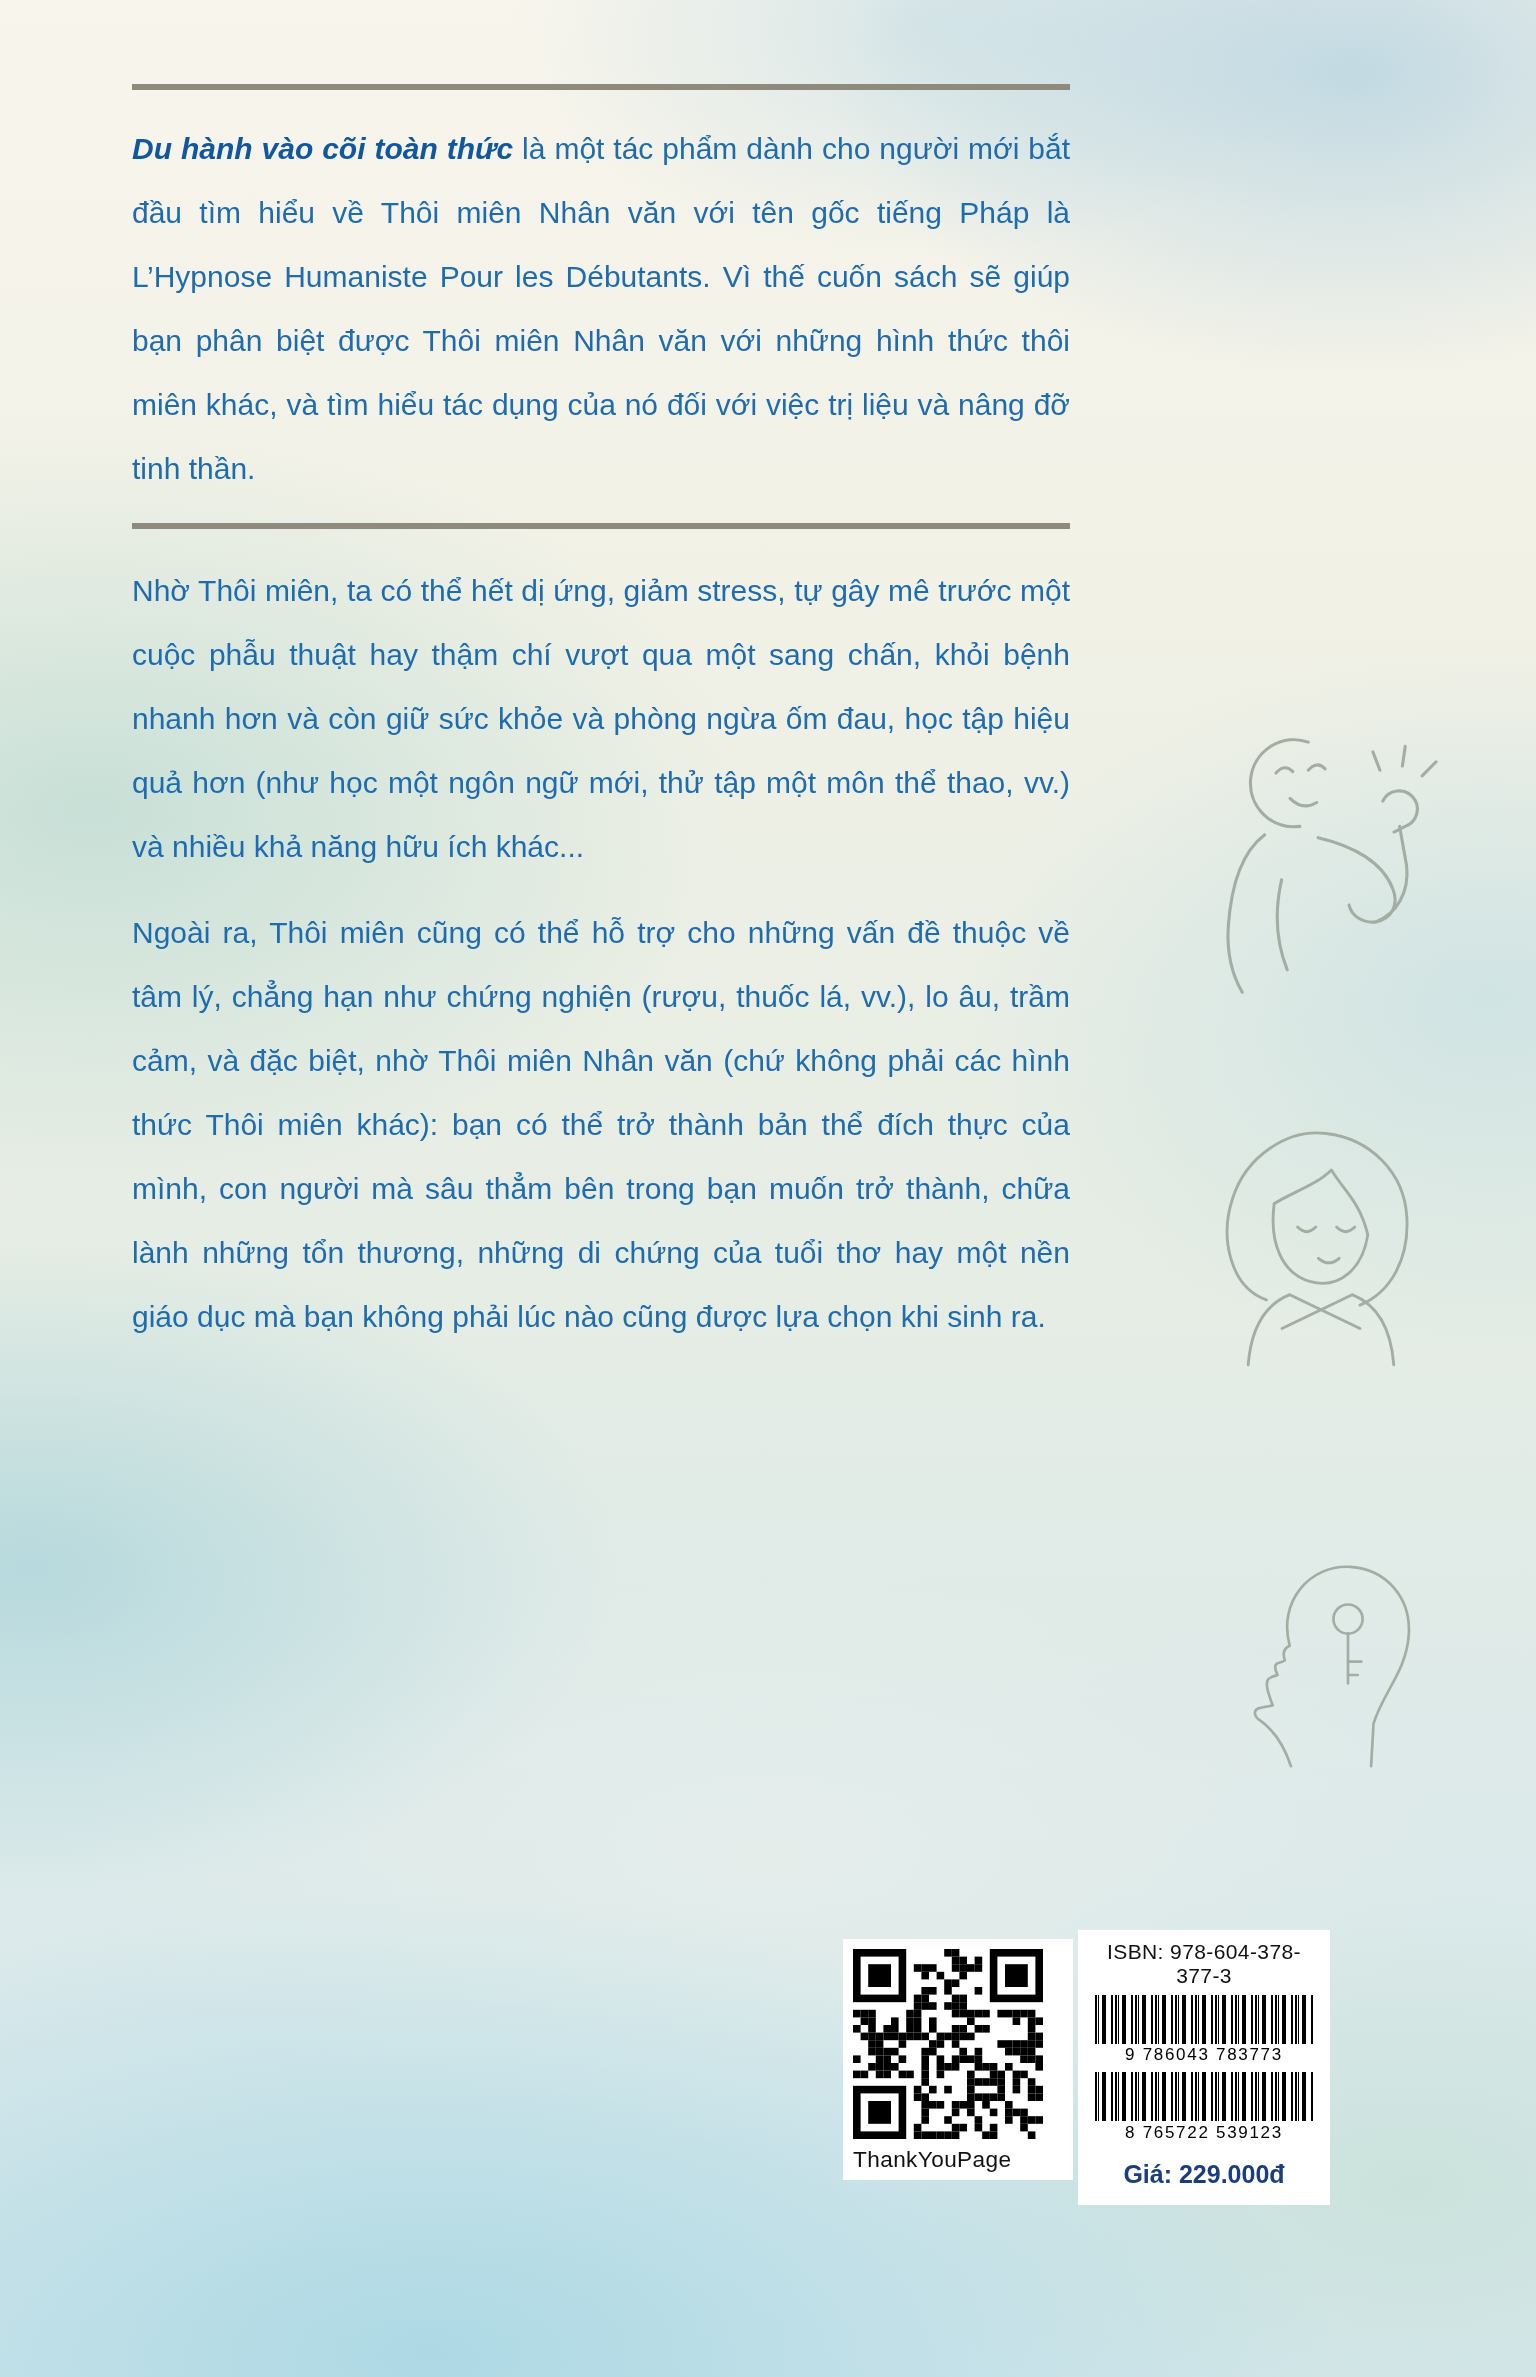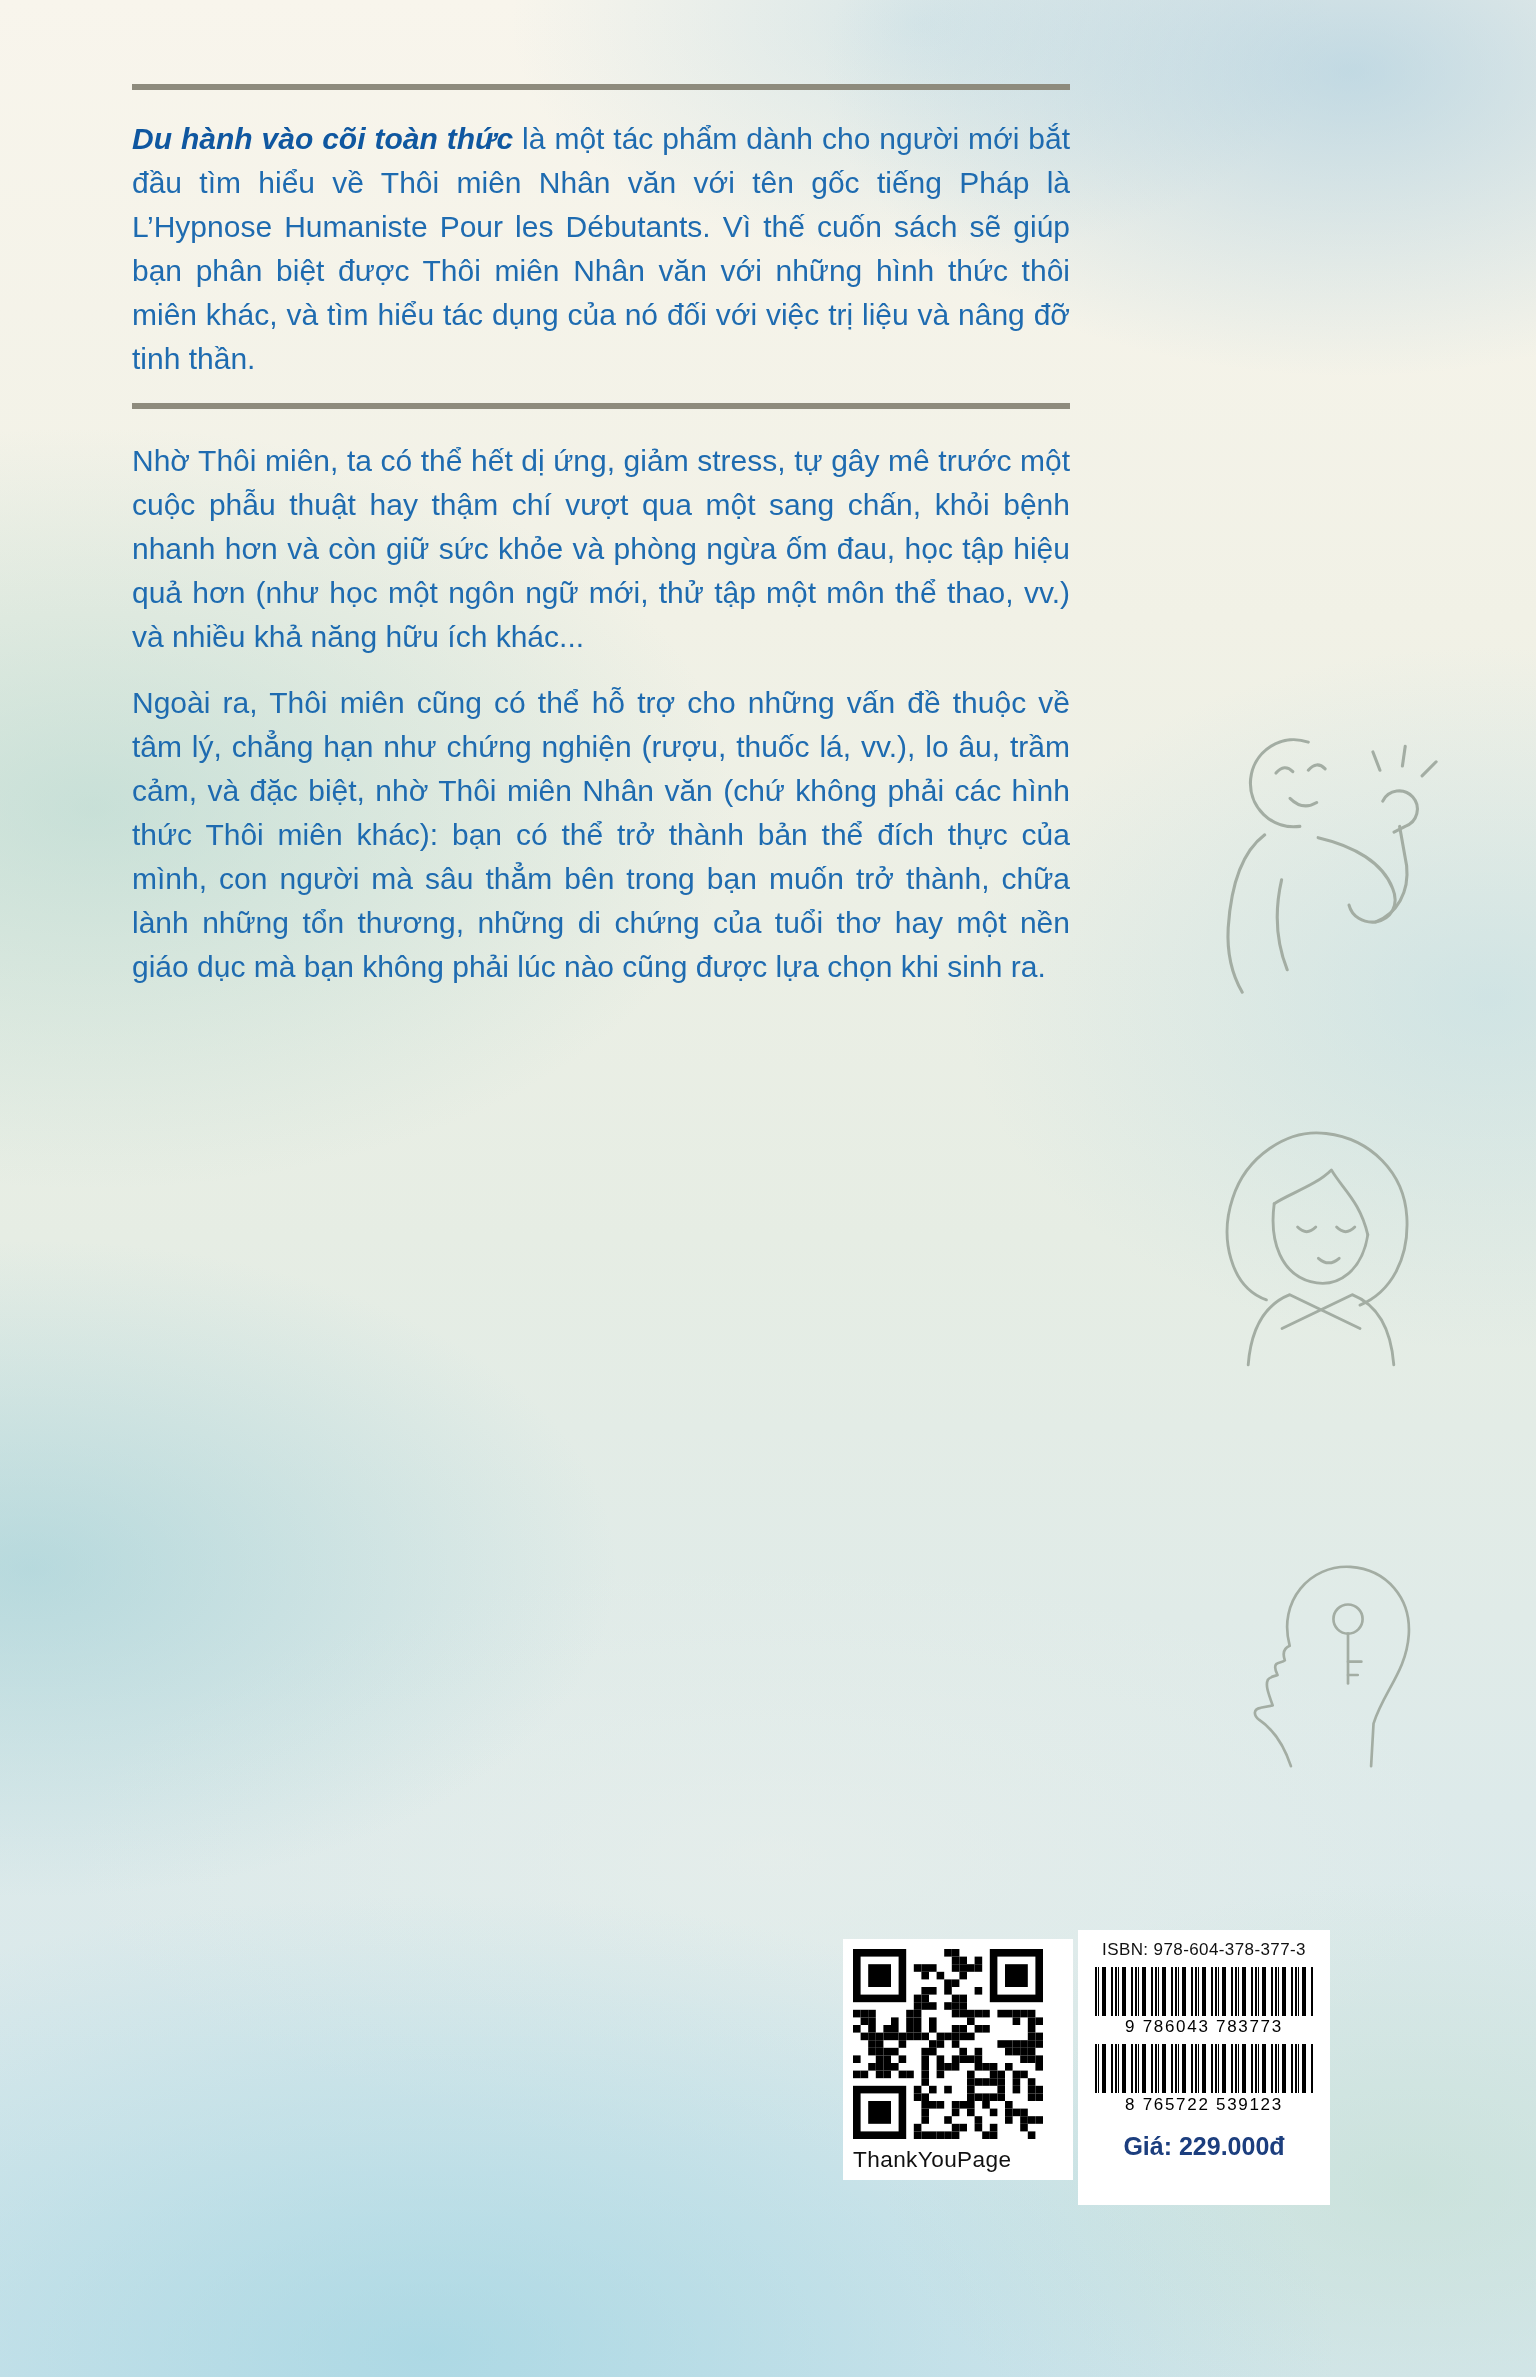--- a/index.html
+++ b/index.html
@@ -19,41 +19,41 @@
       radial-gradient(ellipse 1006px 419px at 50% 78%, rgba(235,240,235,0.55), transparent 70%),
       linear-gradient(180deg,#f8f5ec 0%,#f1f1e6 26%,#e6ede4 52%,#ddeaea 76%,#d5e7ec 100%);
   }
   .text-col{
     position:absolute;left:132px;top:84px;width:938px;
   }
   .rule{height:5.9px;background:#8e8b7d;border:none;margin:0 0 27px 0;}
   .rule.mid{margin-top:3.4px;margin-bottom:30px;}
   .para{
     margin:0 0 22px 0;
-    font-size:30px;line-height:44px;
+    font-size:30px;line-height:64px;
     color:#1e6bb0;
     text-align:justify;
   }
   .title-em{
     font-style:italic;font-weight:700;color:#0f57a0;
   }
   .illus{position:absolute;}
   .illus svg{display:block;width:100%;height:100%;}
   .lineart{fill:none;stroke:#a3ada3;stroke-width:2.2;stroke-linecap:round;stroke-linejoin:round;}
   .qr-panel{
     position:absolute;left:843px;top:1939px;width:210px;
     background:#ffffff;padding:10px 10px 6.7px 10px;
   }
   .qr-panel svg{display:block;width:190px;height:190px;background:#fff;}
   .qr-label{font-size:22.6px;color:#111;margin-top:8.4px;letter-spacing:0.4px;}
   .barcode-panel{
     position:absolute;left:1078px;top:1930px;width:252px;height:275px;
     background:#ffffff;padding:10px 11.7px;box-sizing:border-box;text-align:center;
   }
-  .isbn-line{font-size:17px;color:#111;letter-spacing:0.4px;}
+  .isbn-line{font-size:21px;color:#111;letter-spacing:0.4px;}
   .bars{
     height:49px;margin:6.7px 5px 1.7px 5px;
     background:repeating-linear-gradient(90deg,
       #000 0 1.7px,#fff 1.7px 3.4px,
       #000 3.4px 4.2px,#fff 4.2px 7.5px,
       #000 7.5px 11px,#fff 11px 12.6px,
       #000 12.6px 13.4px,#fff 13.4px 16px,
       #000 16px 18.4px,#fff 18.4px 20px);
   }
   .ean-digits{font-size:17px;color:#000000;letter-spacing:1.7px;margin-bottom:3.4px;}

